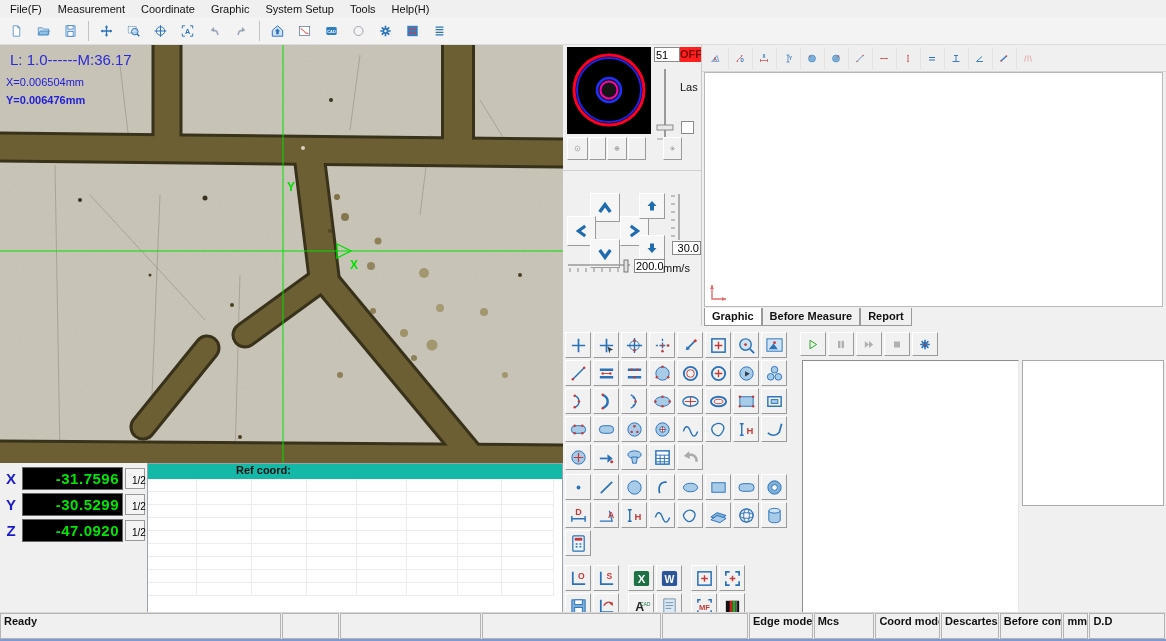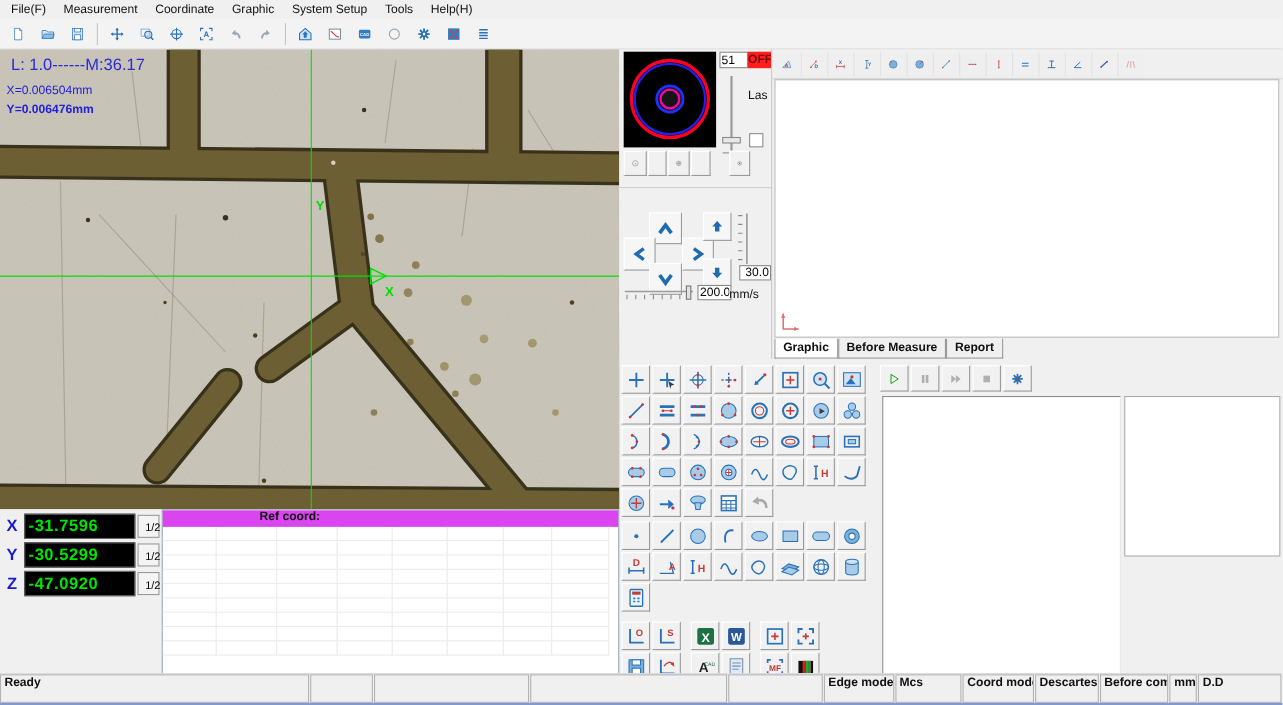--- a/index.html
+++ b/index.html
@@ -14,25 +14,25 @@
   .tsep{width:1px;height:20px;background:#c4c4c4;margin:0 4px}
   
   .camera{left:0;top:45px;width:563px;height:418px;background:#c9c3b6;overflow:hidden}
   .cam-txt1{left:10px;top:6px;color:#2a2ad8;font-size:15px}
   .cam-txt2{left:6px;top:31px;color:#2020d8;font-size:11px;font-weight:normal}
   .cam-txt3{left:6px;top:49px;color:#2020d8;font-size:11px;font-weight:bold}
   
   .dro{left:0;top:463px;width:147px;height:157px;background:#f0f0f0;box-sizing:border-box;padding-top:4px}
   .dro-row{display:flex;align-items:center;height:23px;margin:0 2px 3px 2px;gap:2px}
   .dro-letter{width:18px;text-align:center;color:#1a1acc;font-weight:bold;font-size:15px}
-  .dro-box{flex:1;height:21px;background:#000;border:1px solid #666;color:#00e600;font-weight:bold;font-size:15px;padding:0 3px;line-height:21px;letter-spacing:.5px}
+  .dro-box{flex:1;height:21px;background:#000;border:1px solid #666;color:#00e600;font-weight:bold;font-size:15px;text-align:right;padding:0 3px;line-height:21px;letter-spacing:.5px}
   .dro-half{width:20px;height:21px;background:#f4f4f4;border:1px solid #999;font-size:10px;text-align:center;line-height:21px}
   
   .reftable{left:147px;top:463px;width:416px;height:157px;background:#fff;border:1px solid #9aa4b0;box-sizing:border-box}
-  .ref-title{height:15px;font-weight:bold;padding-left:88px;background:#d946ef}
+  .ref-title{height:15px;font-weight:bold;padding-left:88px;background:#14b8a6}
   .ref-head{display:flex;height:15px;background:#f2f2f2}
   .ref-hcell{border-right:1px solid #a9a9a9;border-top:1px solid #fff;border-bottom:1px solid #a9a9a9;box-sizing:border-box;text-align:center;line-height:14px}
   .ref-row{display:flex;height:13px}
   .ref-cell{border-right:1px solid #ececec;border-bottom:1px solid #ececec;box-sizing:border-box}
   
   .light-panel{left:563px;top:45px;width:139px;height:125px;background:#f0f0f0}
   .cam-box{left:4px;top:2px;width:84px;height:87px;background:#000}
   .val-input{left:91px;top:2px;width:22px;height:13px;border:1px solid #8a8a8a;font-size:11px;padding:0 1px}
   .off-badge{left:117px;top:2px;width:21px;height:15px;background:#ff1f1f;color:#7d0b0b;font-weight:bold;font-size:11px;text-align:center;line-height:15px}
   .las-label{left:117px;top:36px}

